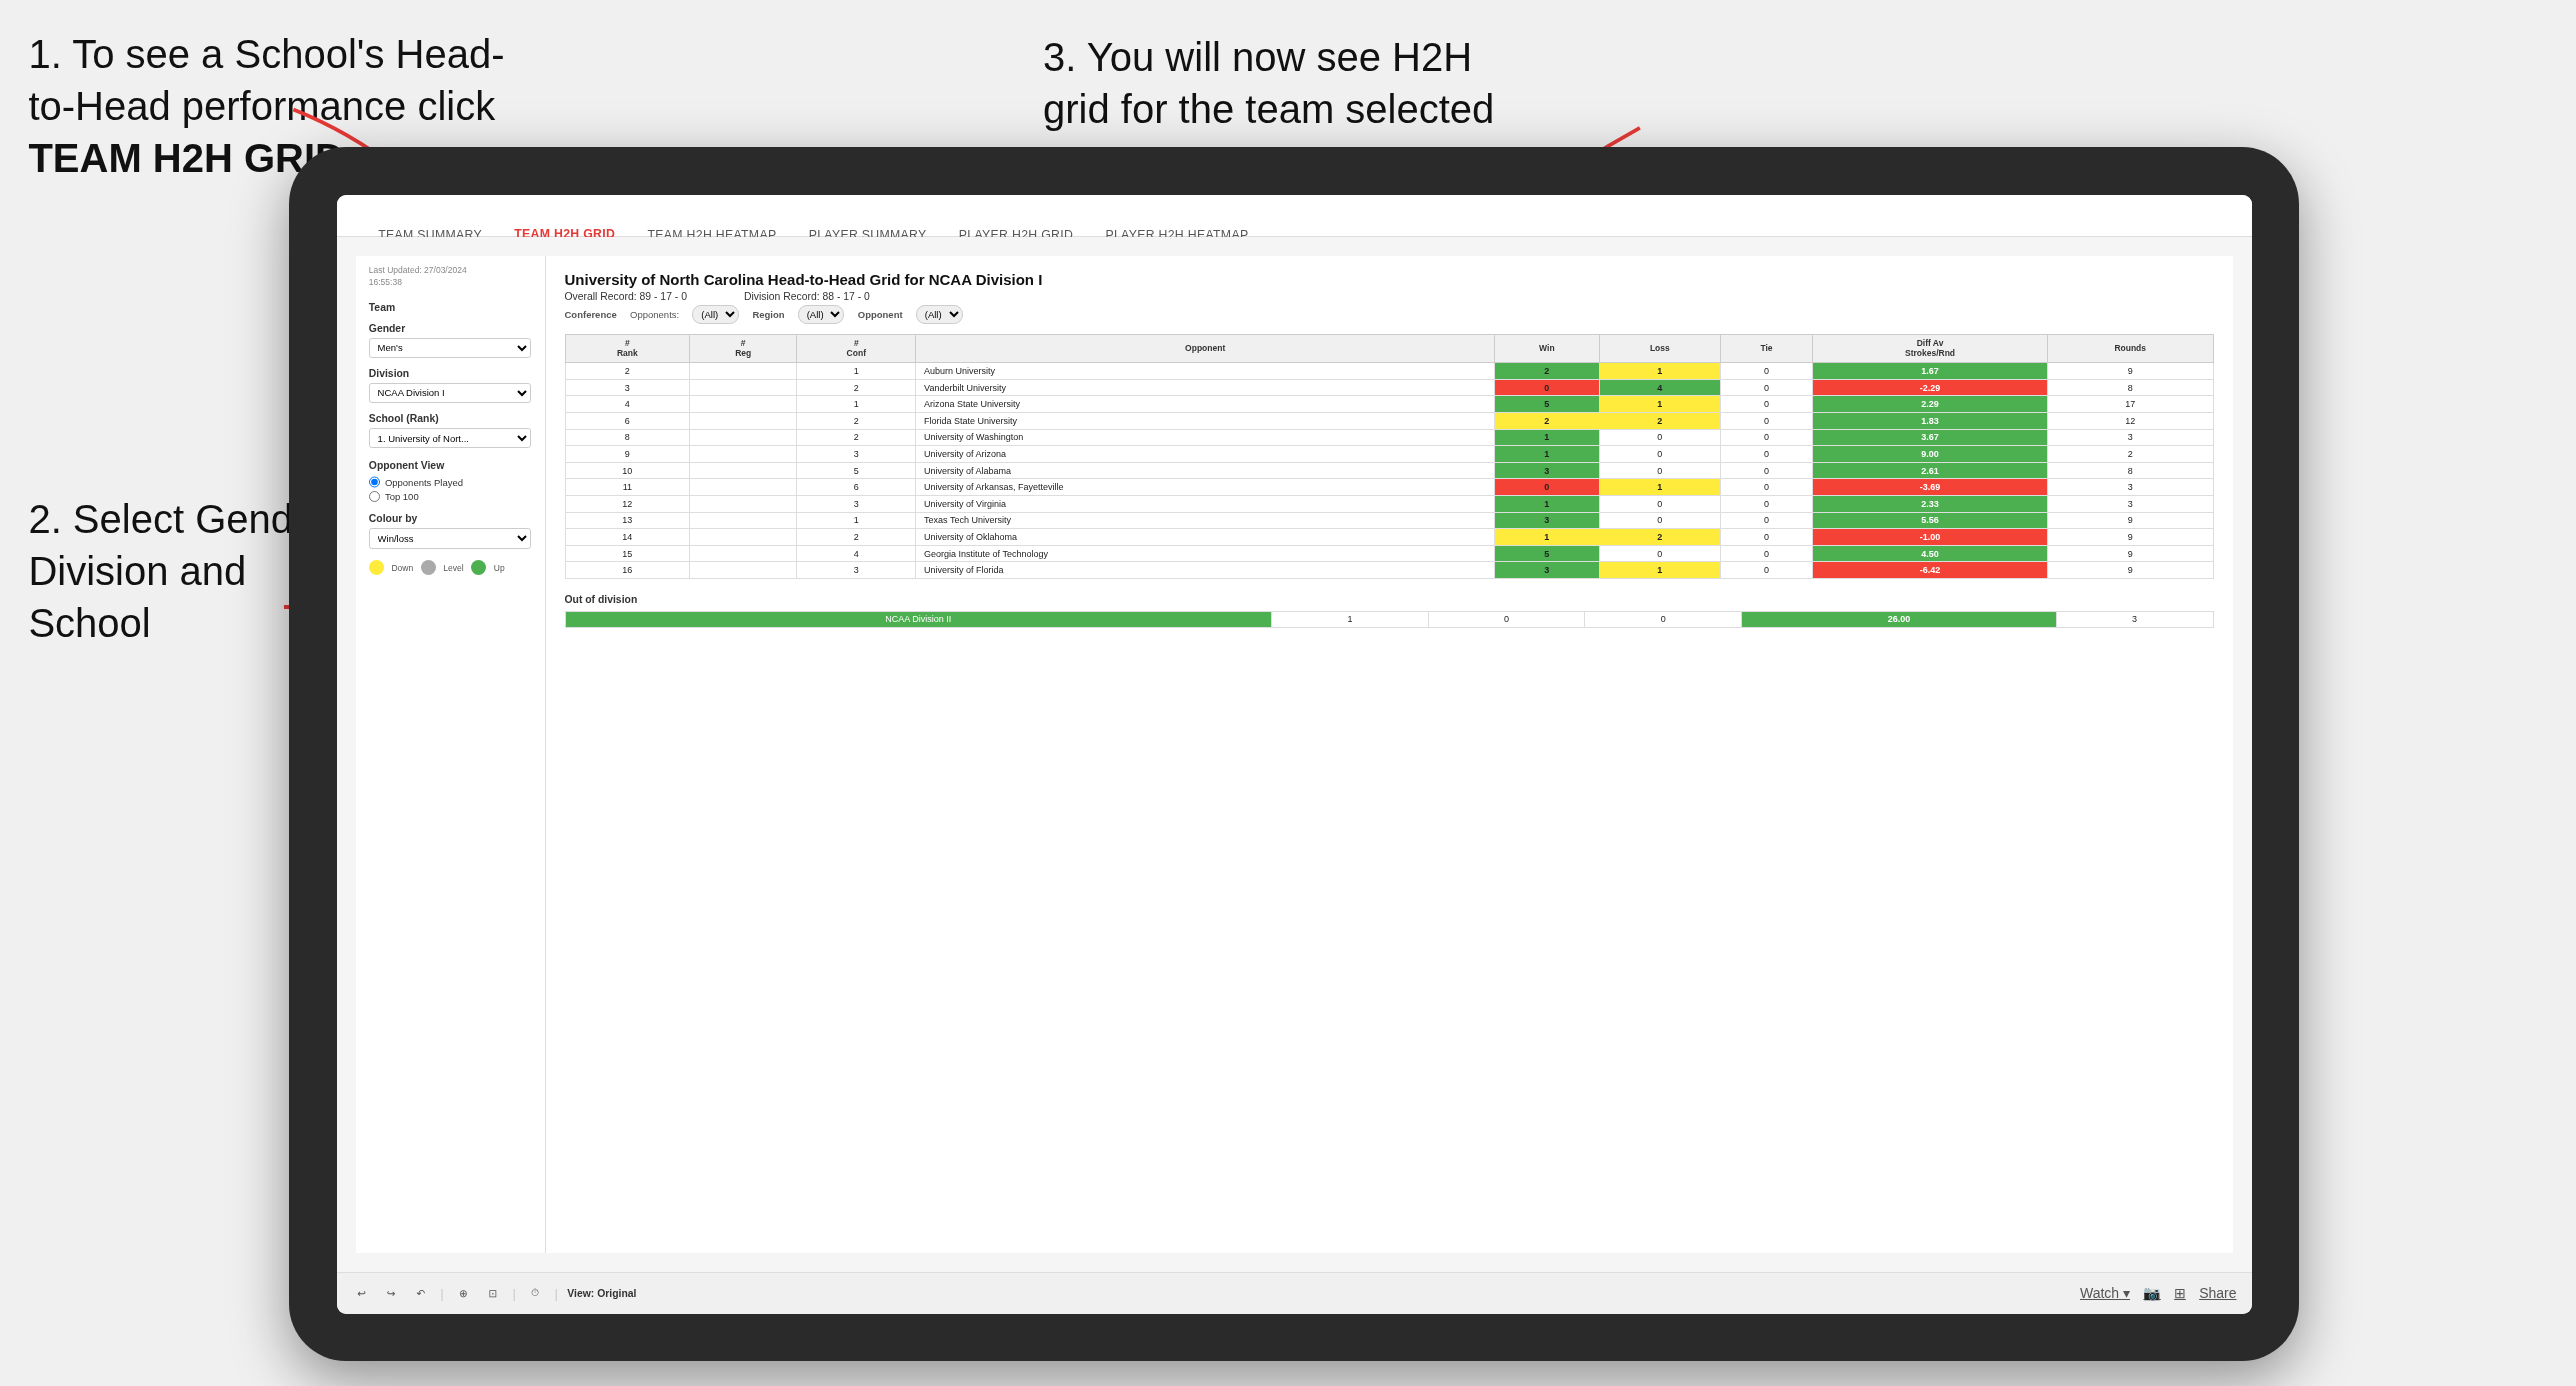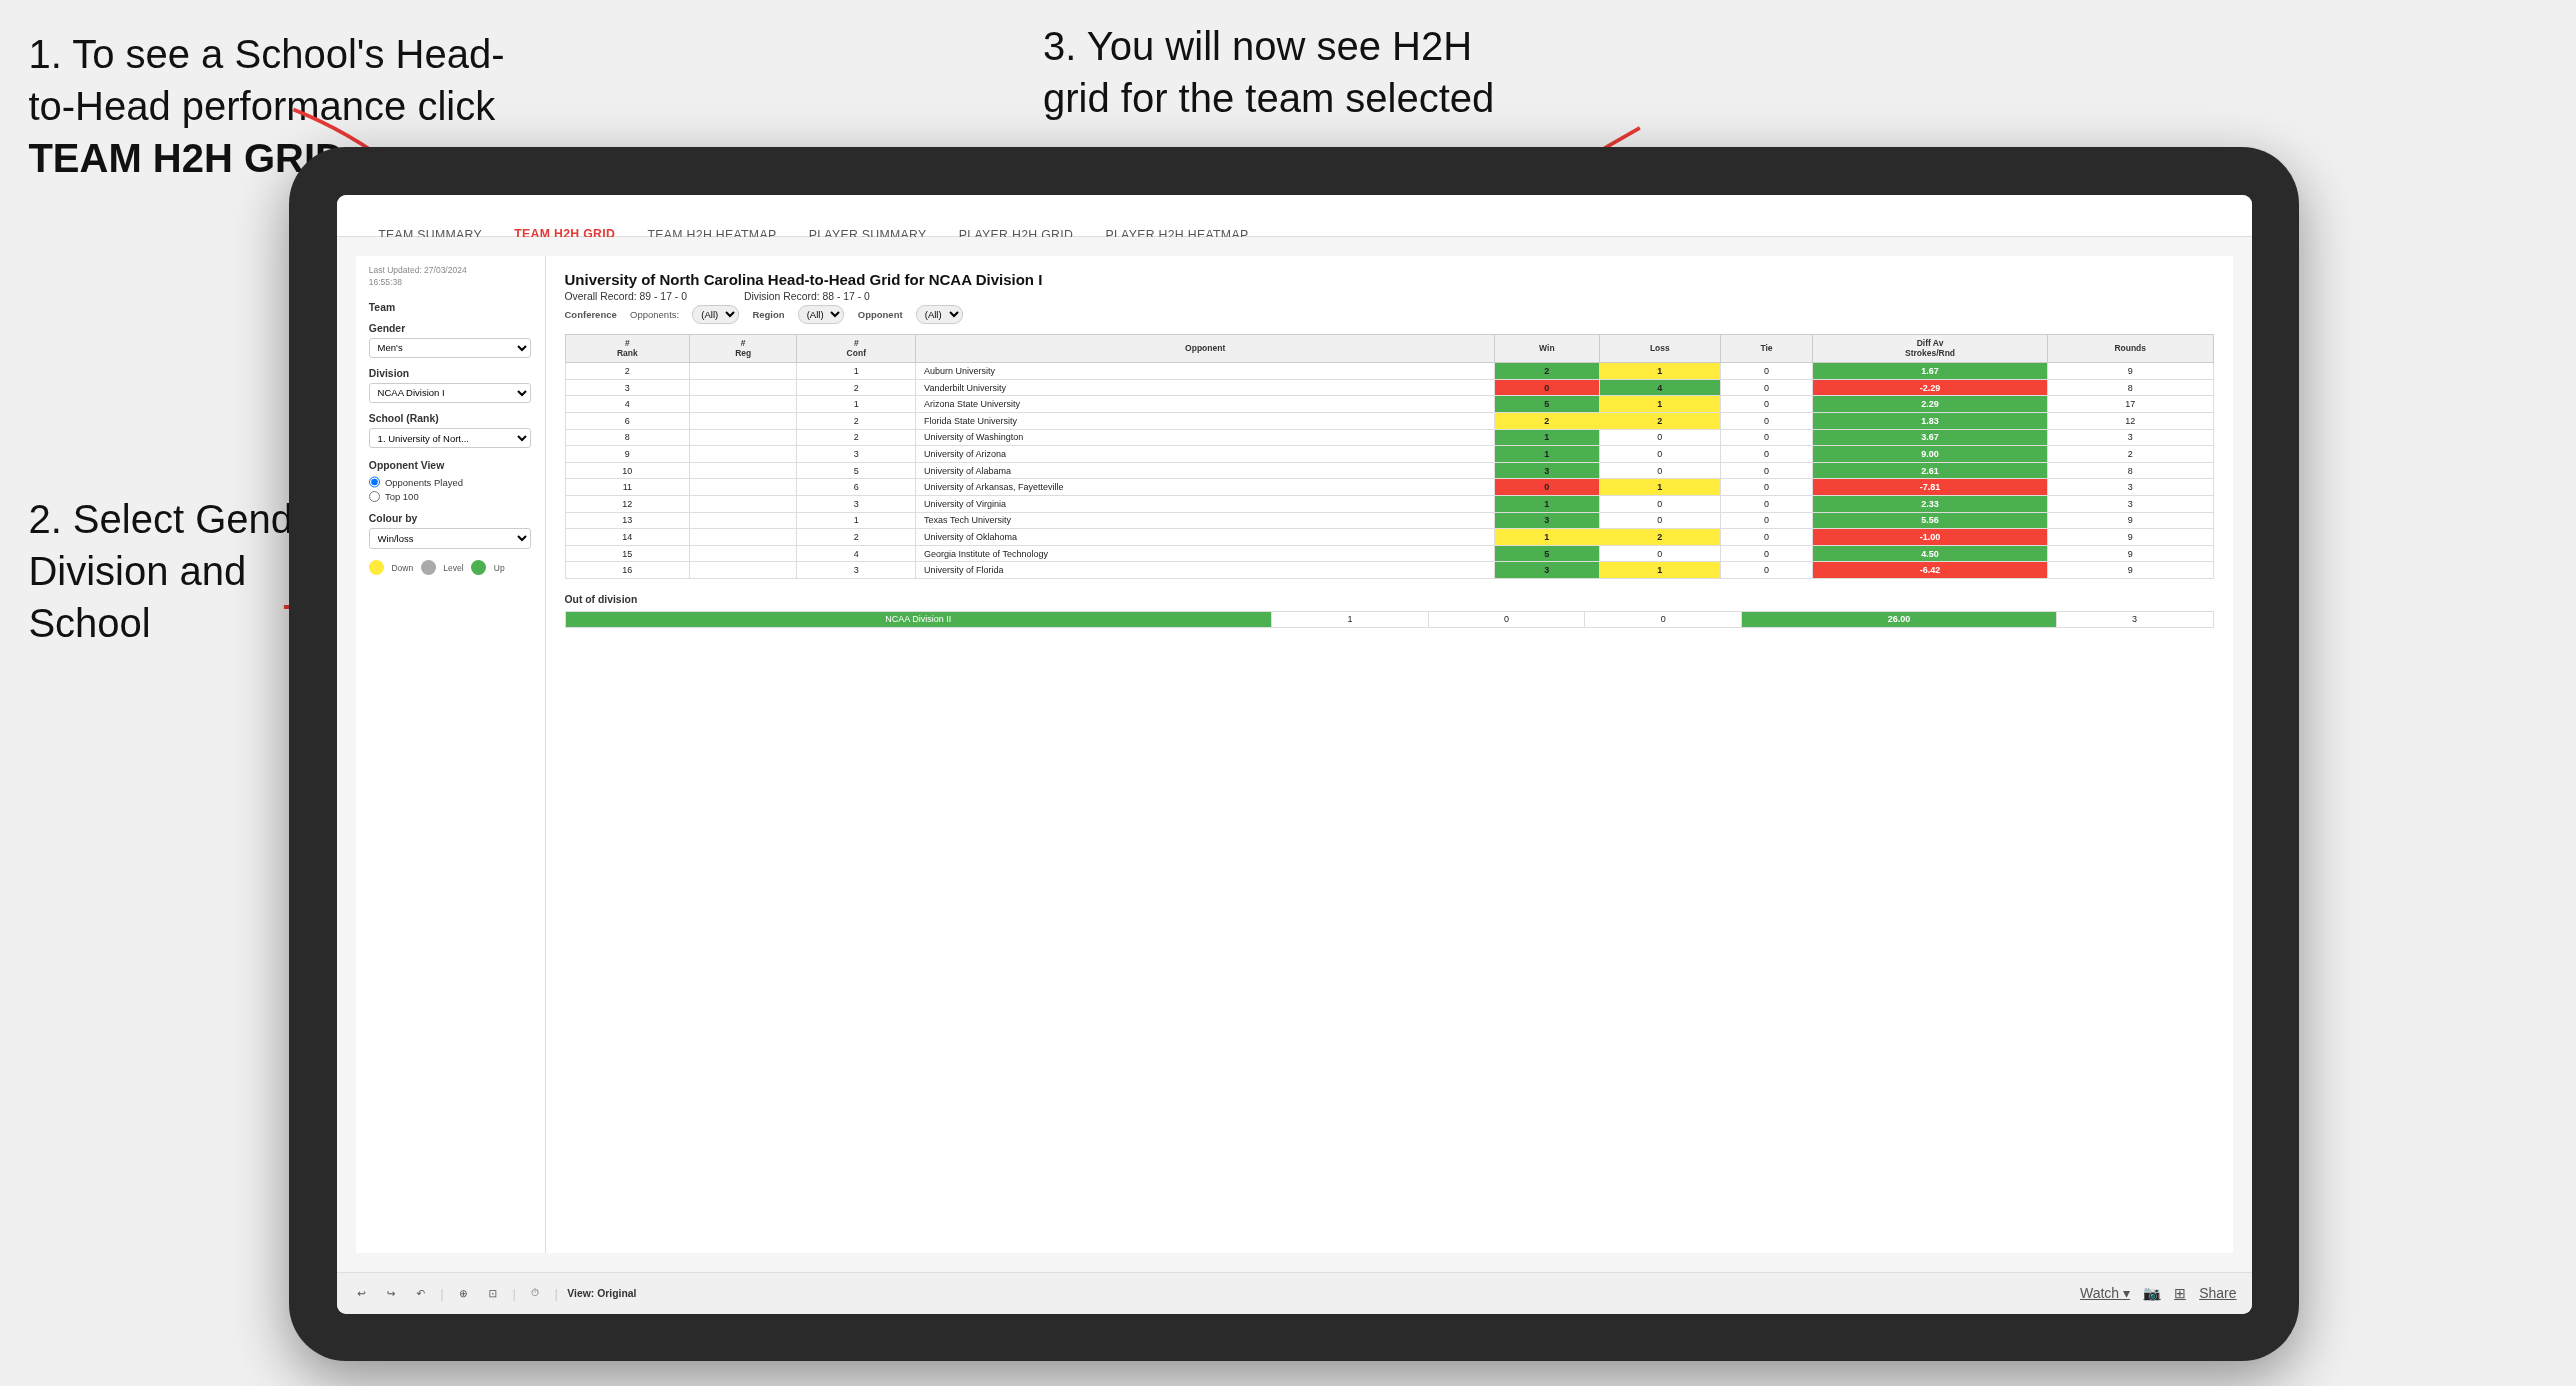--- a/index.html
+++ b/index.html
@@ -333,21 +333,21 @@
 
 <svg class="arrow-svg" style="left: 265px; top: 531px; width: 398px; height: 152px;" viewBox="0 0 420 160" width="398" height="152">
   <defs>
     <marker id="arrowhead2" markerWidth="10" markerHeight="7" refX="10" refY="3.5" orient="auto">
       <polygon points="0 0, 10 3.5, 0 7" fill="#e53935"></polygon>
     </marker>
   </defs>
   <path d="M 20 80 L 390 80" stroke="#e53935" stroke-width="4" fill="none" marker-end="url(#arrowhead2)"></path>
 </svg>
 
-<div class="annotation" style="left: 1043px; top: 20px;">
+<div class="annotation" style="left: 1043px; top: 31px;">
   <span>3. You will now see H2H</span><br>
   <span>grid for the team selected</span>
 </div>
 
 <svg class="arrow-svg" style="left: 1280px; top: 109px; width: 379px; height: 265px;" viewBox="0 0 400 280" width="379" height="265">
   <defs>
     <marker id="arrowhead3" markerWidth="10" markerHeight="7" refX="10" refY="3.5" orient="auto">
       <polygon points="0 0, 10 3.5, 0 7" fill="#e53935"></polygon>
     </marker>
   </defs>
@@ -538,21 +538,21 @@
       <td>8</td>
     </tr>
               <tr>
       <td>11</td>
       <td></td>
       <td>6</td>
       <td class="team-name">University of Arkansas, Fayetteville</td>
       <td style="background:#f44336; font-weight:700;">0</td>
       <td style="background:#ffeb3b; font-weight:700;">1</td>
       <td>0</td>
-      <td style="background:#f44336; color:#fff; font-weight:700;">-7.81</td>
+      <td style="background:#f44336; color:#fff; font-weight:700;">-3.69</td>
       <td>3</td>
     </tr>
               <tr>
       <td>12</td>
       <td></td>
       <td>3</td>
       <td class="team-name">University of Virginia</td>
       <td style="background:#4caf50; font-weight:700;">1</td>
       <td style="background:; ">0</td>
       <td>0</td>

